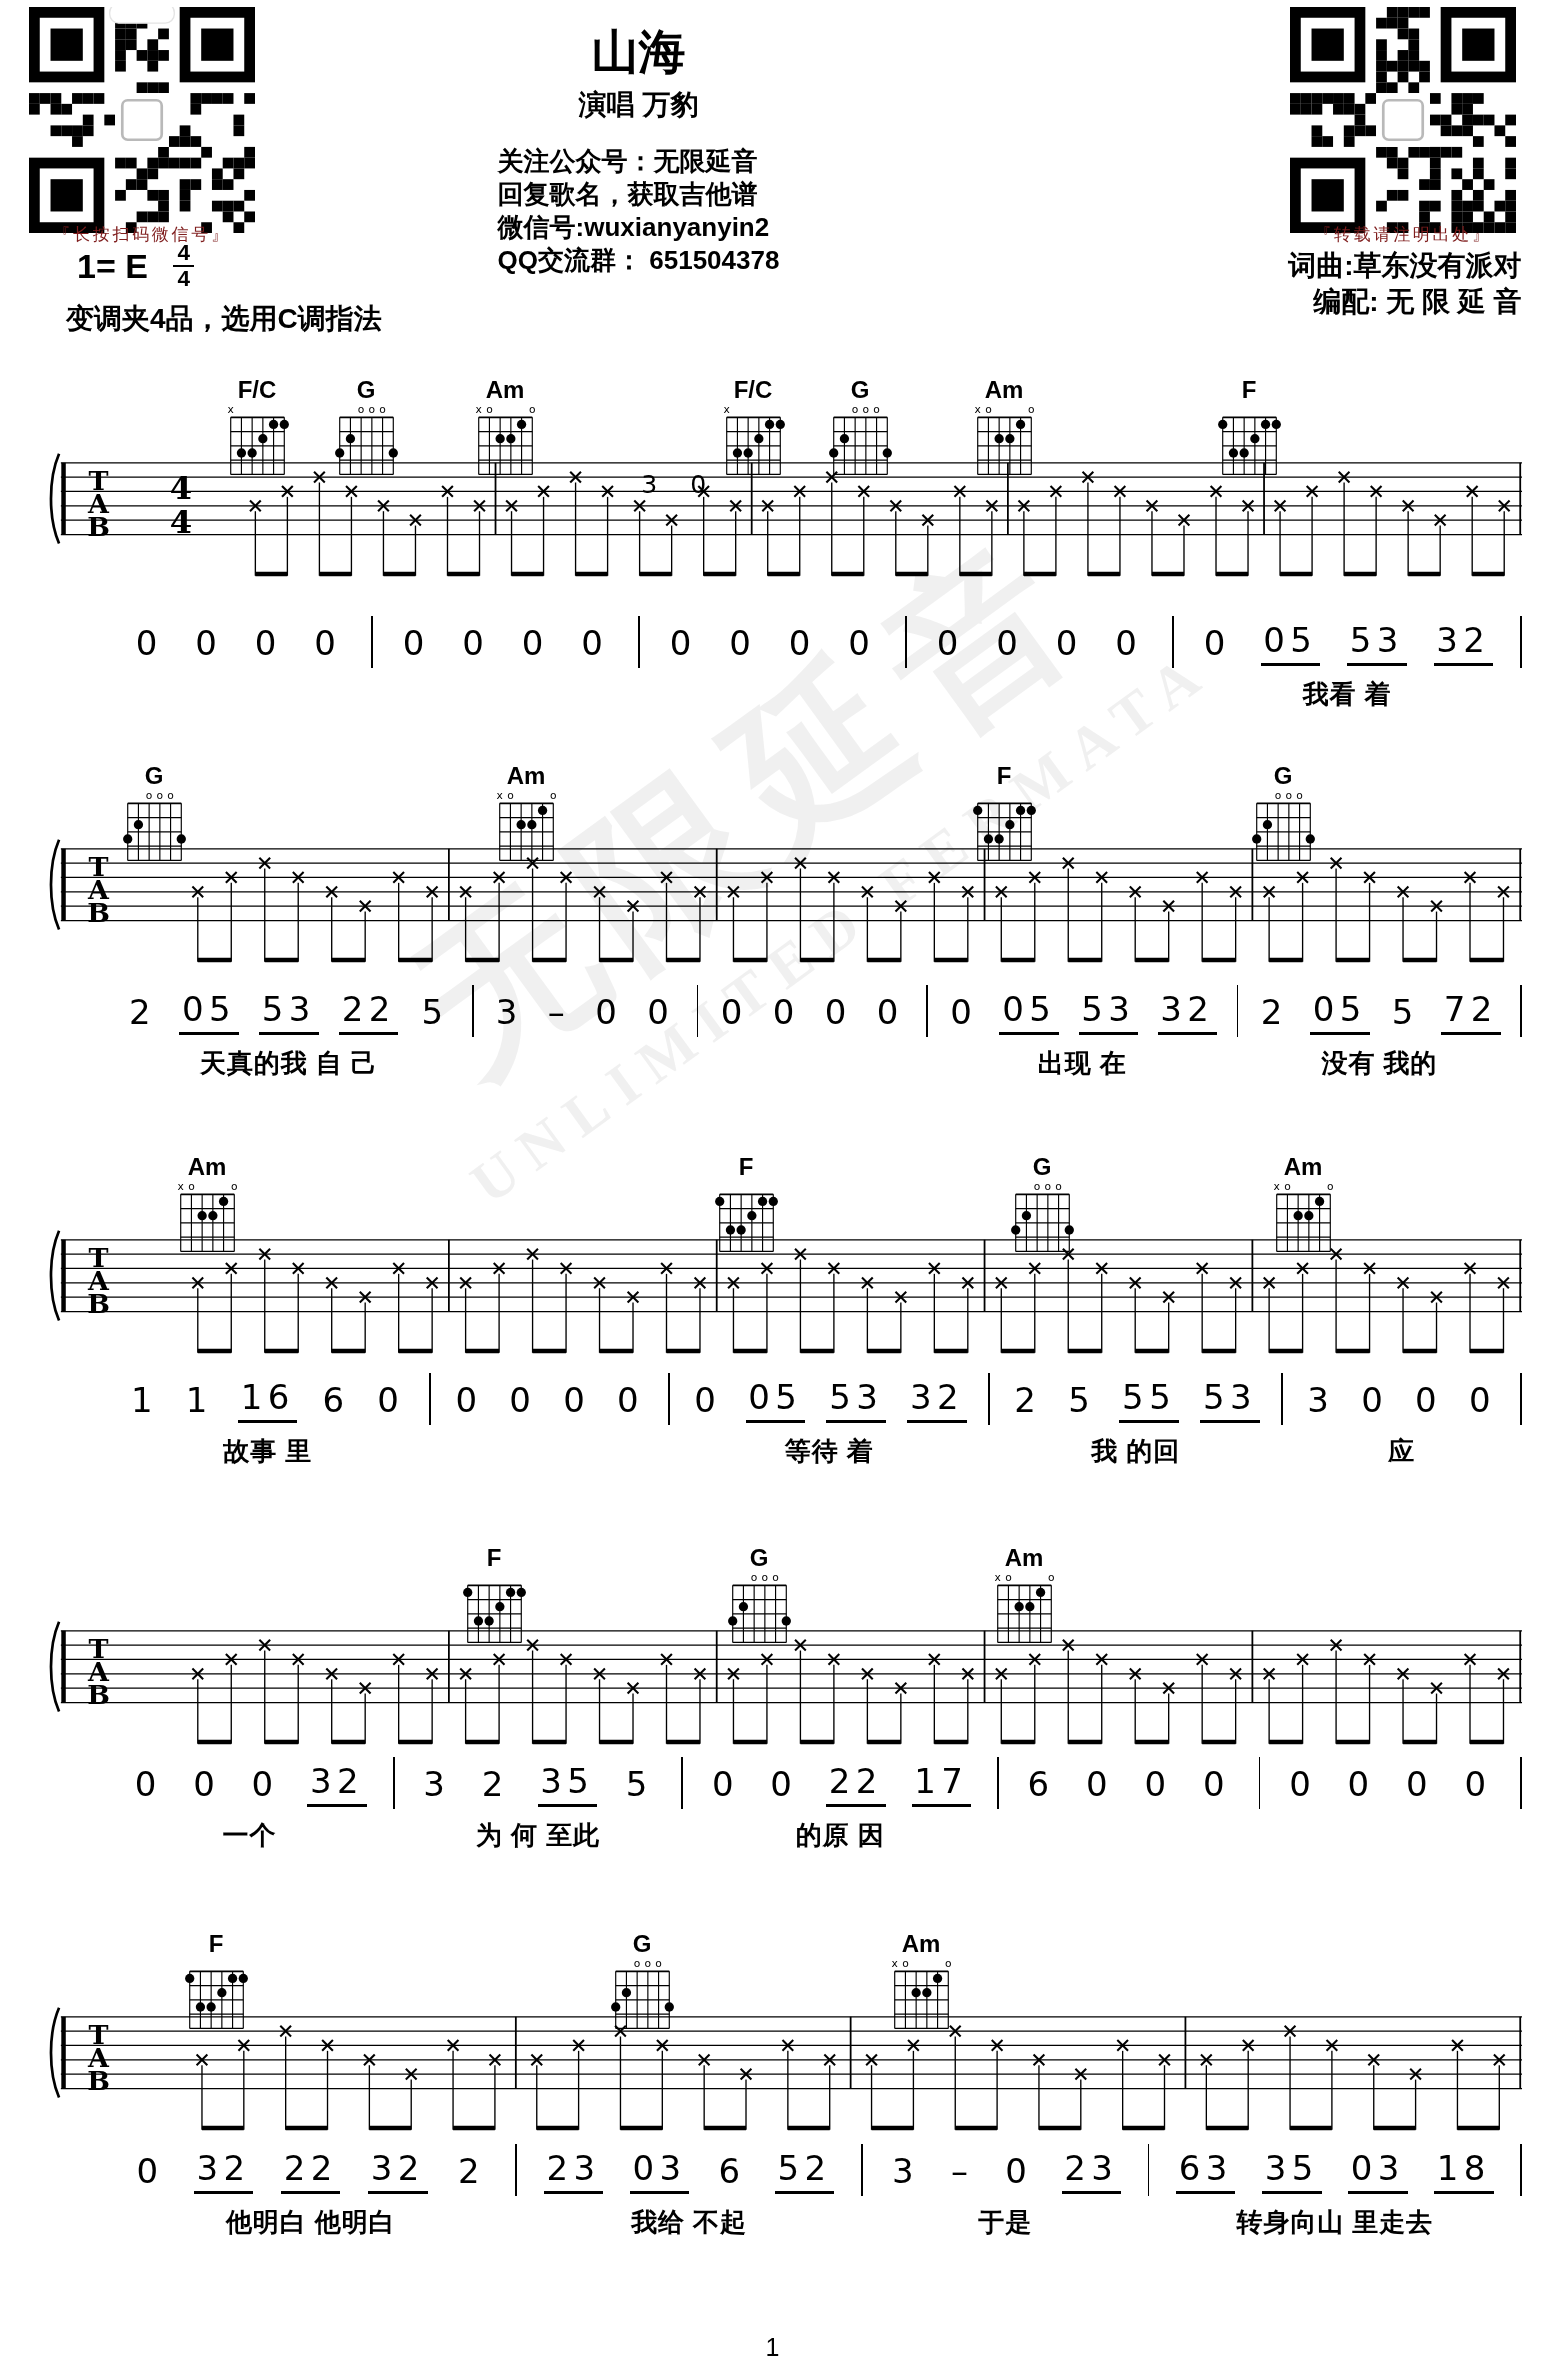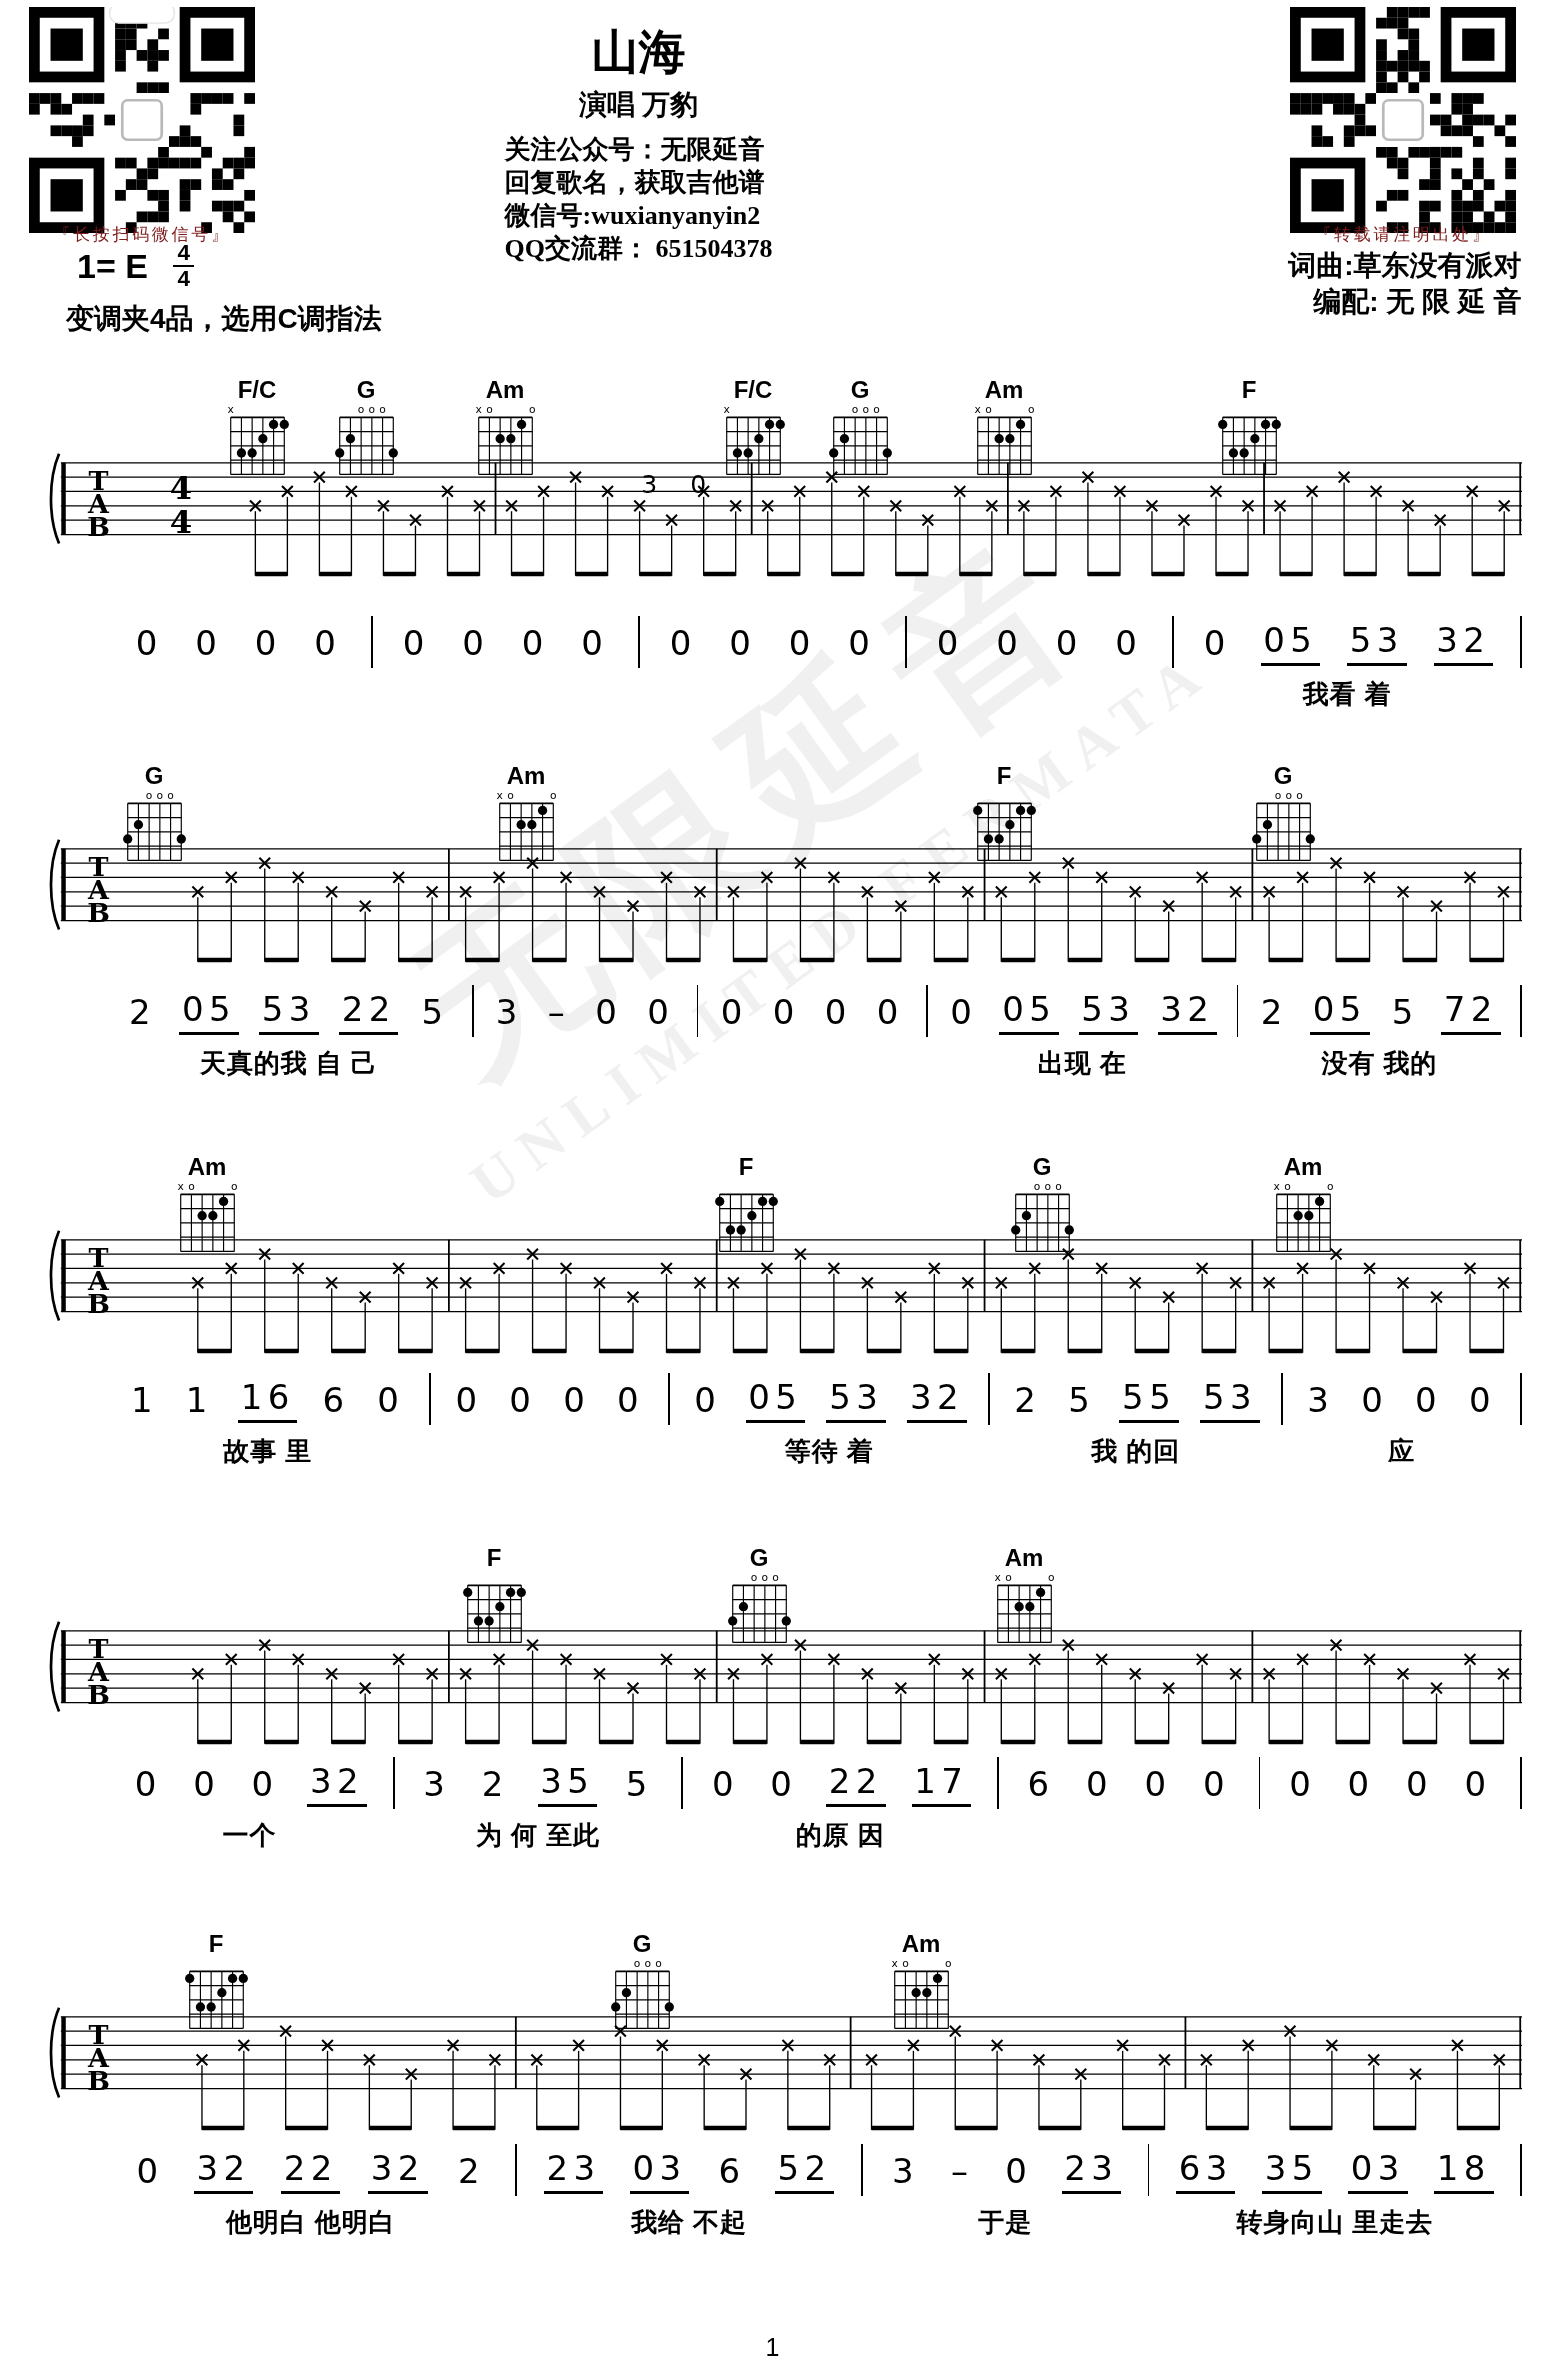--- a/index.html
+++ b/index.html
@@ -8,24 +8,24 @@
   
   .watermark{position:absolute;left:234px;top:683px;width:1078px;text-align:center;
              transform:rotate(-36deg);pointer-events:none;}
   .wm-cn{font-size:171px;font-weight:bold;letter-spacing:21.6px;color:rgba(130,130,130,0.12);}
   .wm-en{font-size:59px;font-weight:bold;letter-spacing:14.4px;color:rgba(130,130,130,0.12);
          font-family:"Liberation Serif",serif;}
   
   .qr{position:absolute;top:7.2px;}
   .qr-caption{position:absolute;top:223px;width:226px;text-align:center;color:#7f1d1d;
               font-size:17px;letter-spacing:2.7px;font-family:"Liberation Serif",serif;}
-  .header-center{position:absolute;left:270px;top:25px;width:737px;text-align:center;font-family:Liberation Serif, serif;}
+  .header-center{position:absolute;left:270px;top:25px;width:737px;text-align:center;}
   .song-title{margin:0;font-size:47px;font-weight:bold;line-height:54px;}
   .artist{font-size:28px;font-weight:bold;margin-top:7.2px;}
-  .promo{display:inline-block;text-align:left;margin-top:9px;font-size:26px;font-weight:bold;
+  .promo{display:inline-block;text-align:left;margin-top:21px;font-size:26px;font-weight:bold;
          line-height:33px;}
   .key-block{position:absolute;left:77px;top:241px;display:flex;align-items:center;gap:25px;
              font-size:34px;font-weight:bold;}
   .frac{display:inline-flex;flex-direction:column;align-items:center;font-size:22.5px;
         line-height:24px;font-weight:bold;}
   .frac-top{border-bottom:2.7px solid #000;padding:0 4.5px;}
   .capo{position:absolute;left:66px;top:300px;font-size:28px;font-weight:bold;}
   .credits{position:absolute;right:23.4px;top:248px;text-align:right;font-size:28px;
            font-weight:bold;line-height:36px;}
   

